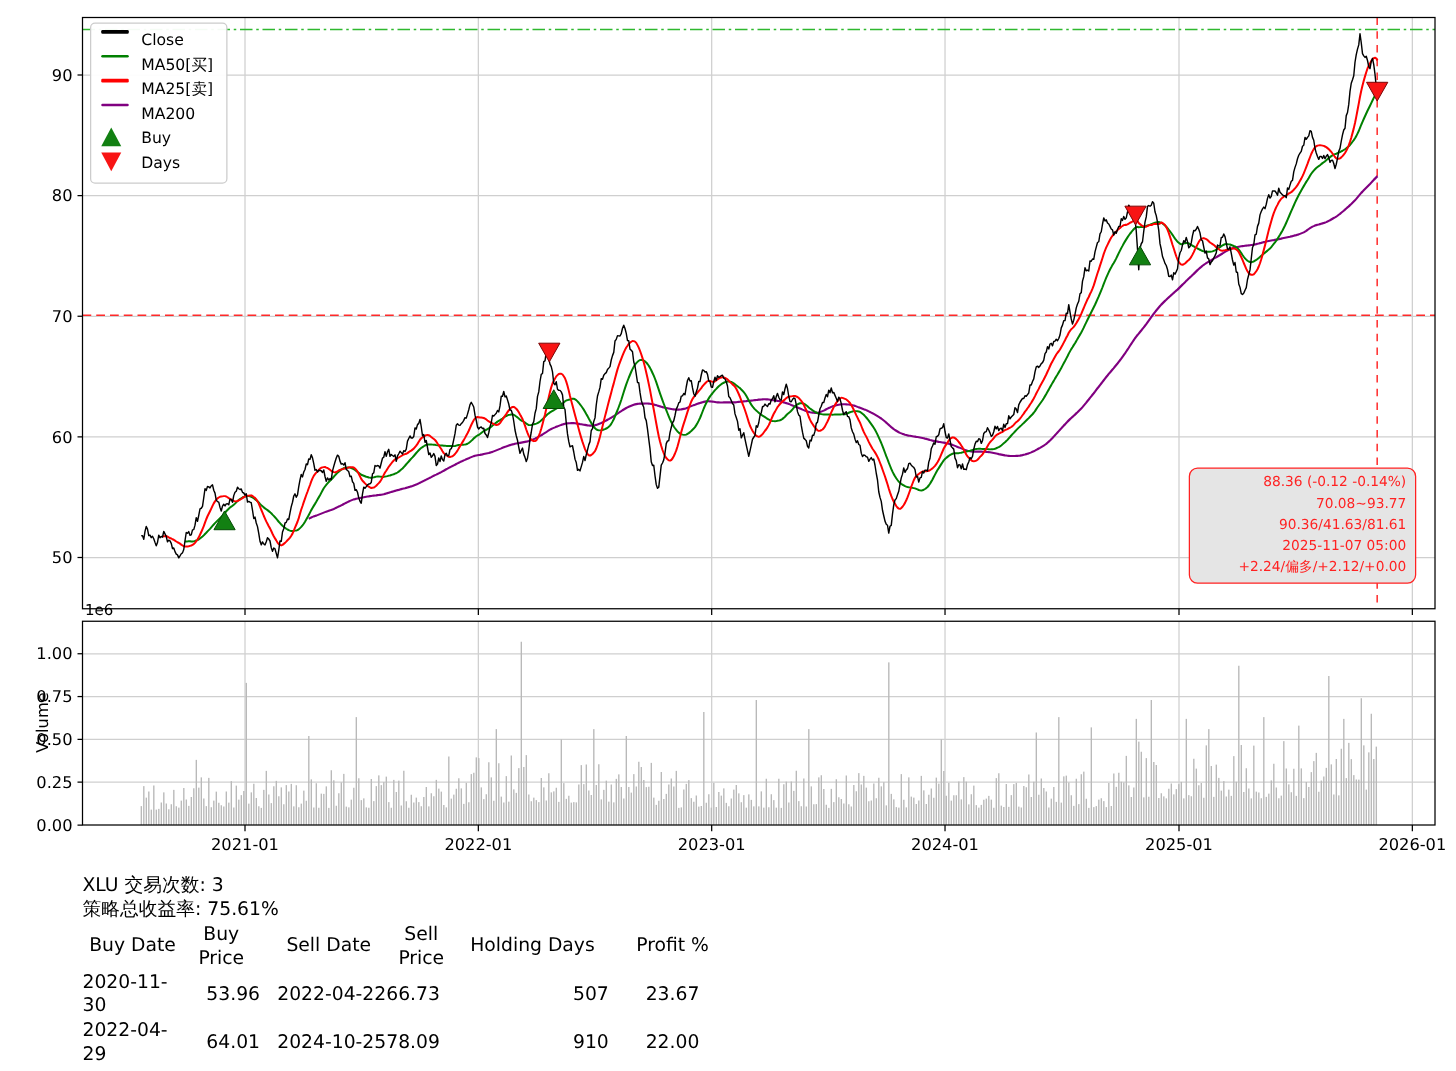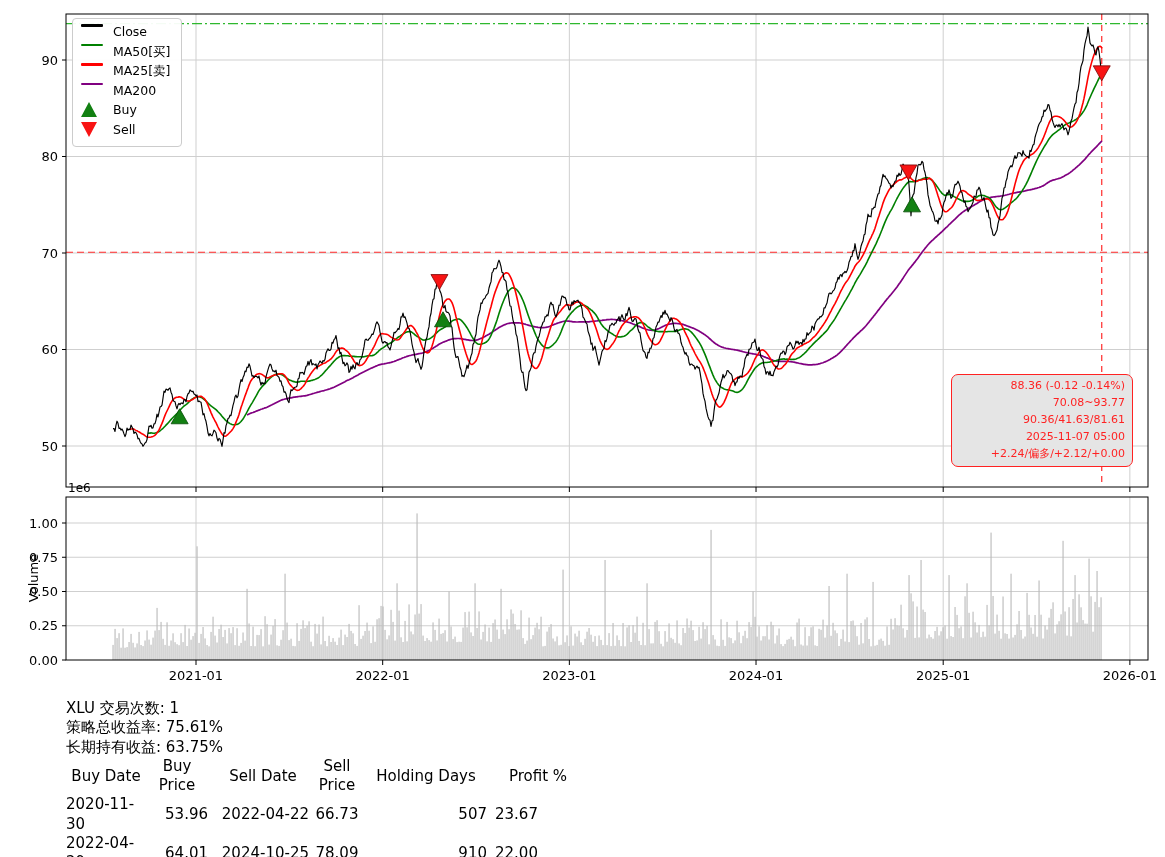--- a/index.html
+++ b/index.html
@@ -28,23 +28,23 @@
 
   
   #stats{position:absolute;left:66px;top:699px;font-size:15px;line-height:19.3px;z-index:3;}
   #stats .sline{white-space:pre;}
   #trade-table{border-collapse:collapse;font-size:15px;line-height:19.3px;}
   #trade-table th,#trade-table td{padding:0;font-weight:normal;}
   #trade-table th{text-align:center;}
   .c1{width:80px;text-align:left;}
   .c2{width:62px;text-align:right;padding-right:9px !important;}
   .c3{width:92px;text-align:right;}
-  .c4{width:56px;text-align:center;padding-right:0px !important;}
+  .c4{width:56px;text-align:left;padding-right:0px !important;}
   .c5{width:122px;text-align:right;padding-right:8px !important;}
-  .c6{width:86px;text-align:left;padding-right:4px !important;}
+  .c6{width:86px;text-align:center;padding-right:4px !important;}
 </style>
 </head>
 <body>
 
 <div id="app">
 
   <svg id="plot" width="1165" height="698">
       <g>
         <line x1="196" y1="14" x2="196" y2="487" stroke="#cfcfcf"></line>
         <line x1="196" y1="497" x2="196" y2="660" stroke="#cfcfcf"></line>
@@ -652,36 +652,35 @@
     <div class="lg-row">
       <span class="lg-sw">
           <span class="sw sw-tri-up" style="border-bottom-color: rgb(18, 128, 18);"></span>
         </span>
       <span class="lg-label">Buy</span>
     </div>
     <div class="lg-row">
       <span class="lg-sw">
           <span class="sw sw-tri-down" style="border-top-color: rgb(248, 20, 20);"></span>
         </span>
-      <span class="lg-label">Sell</span>
+      <span class="lg-label">Days</span>
     </div>
   </div>
 
   <div id="tooltip" style="color: rgb(255, 34, 34); border-color: rgb(255, 34, 34);">
     <div>88.36 (-0.12 -0.14%)</div>
     <div>70.08~93.77</div>
     <div>90.36/41.63/81.61</div>
     <div>2025-11-07 05:00</div>
     <div>+2.24/偏多/+2.12/+0.00</div>
   </div>
 
   <div id="stats">
-    <div class="sline">XLU 交易次数: 1</div>
+    <div class="sline">XLU 交易次数: 3</div>
     <div class="sline">策略总收益率: 75.61%</div>
-    <div class="sline">长期持有收益: 63.75%</div>
     <table id="trade-table">
       <thead>
         <tr>
           <th class="c1">Buy Date</th>
           <th class="c2">Buy Price</th>
           <th class="c3">Sell Date</th>
           <th class="c4">Sell Price</th>
           <th class="c5">Holding Days</th>
           <th class="c6">Profit %</th>
         </tr>

